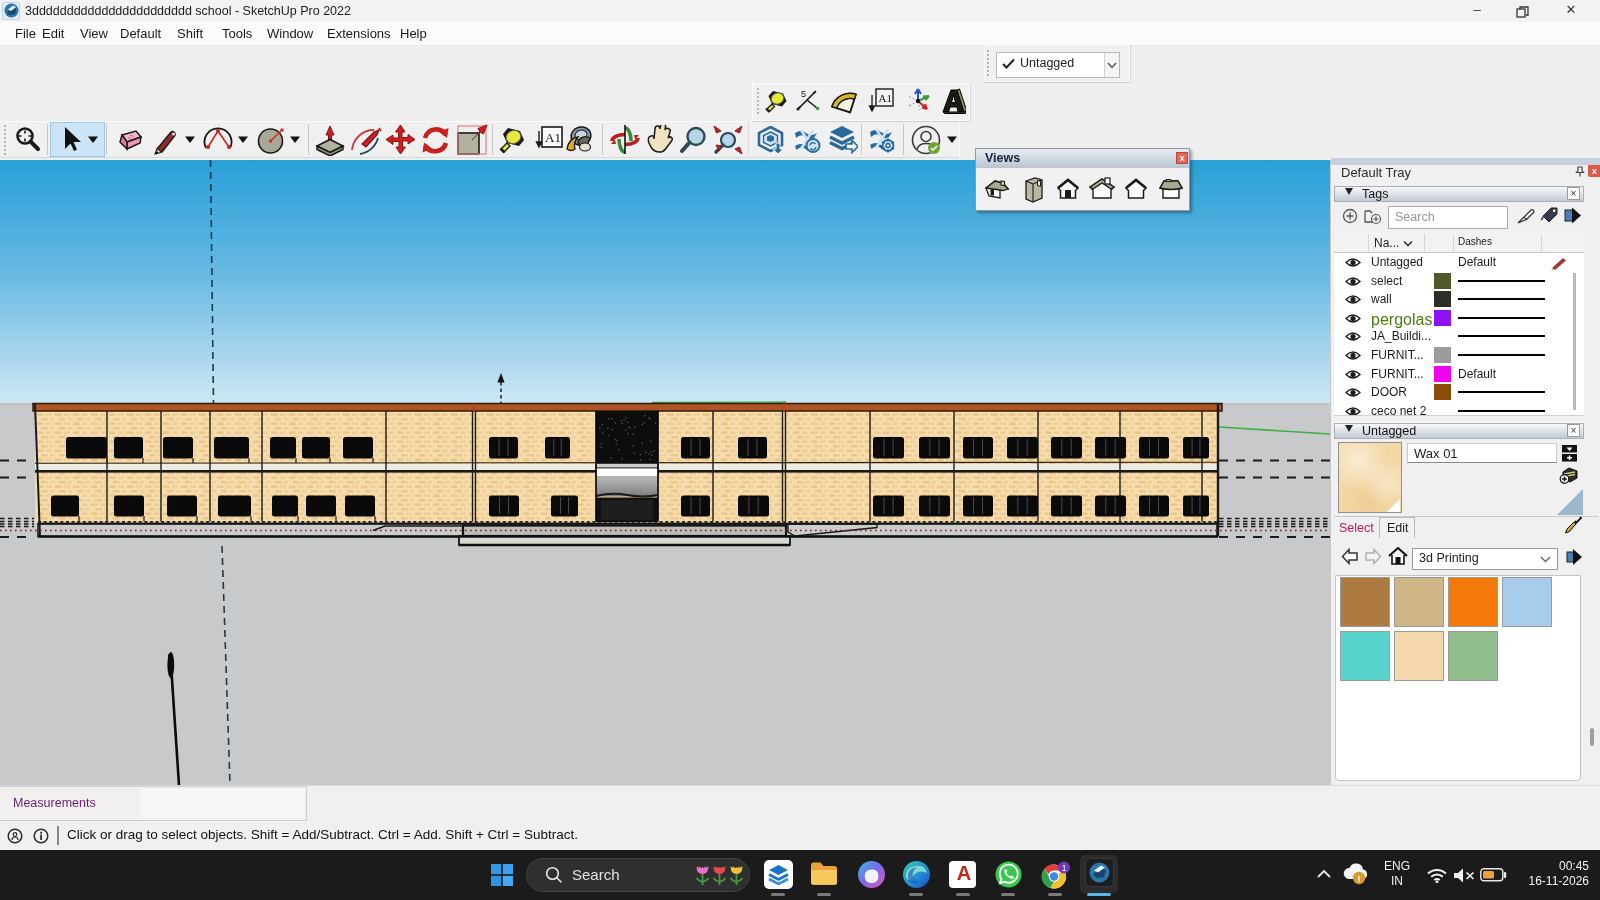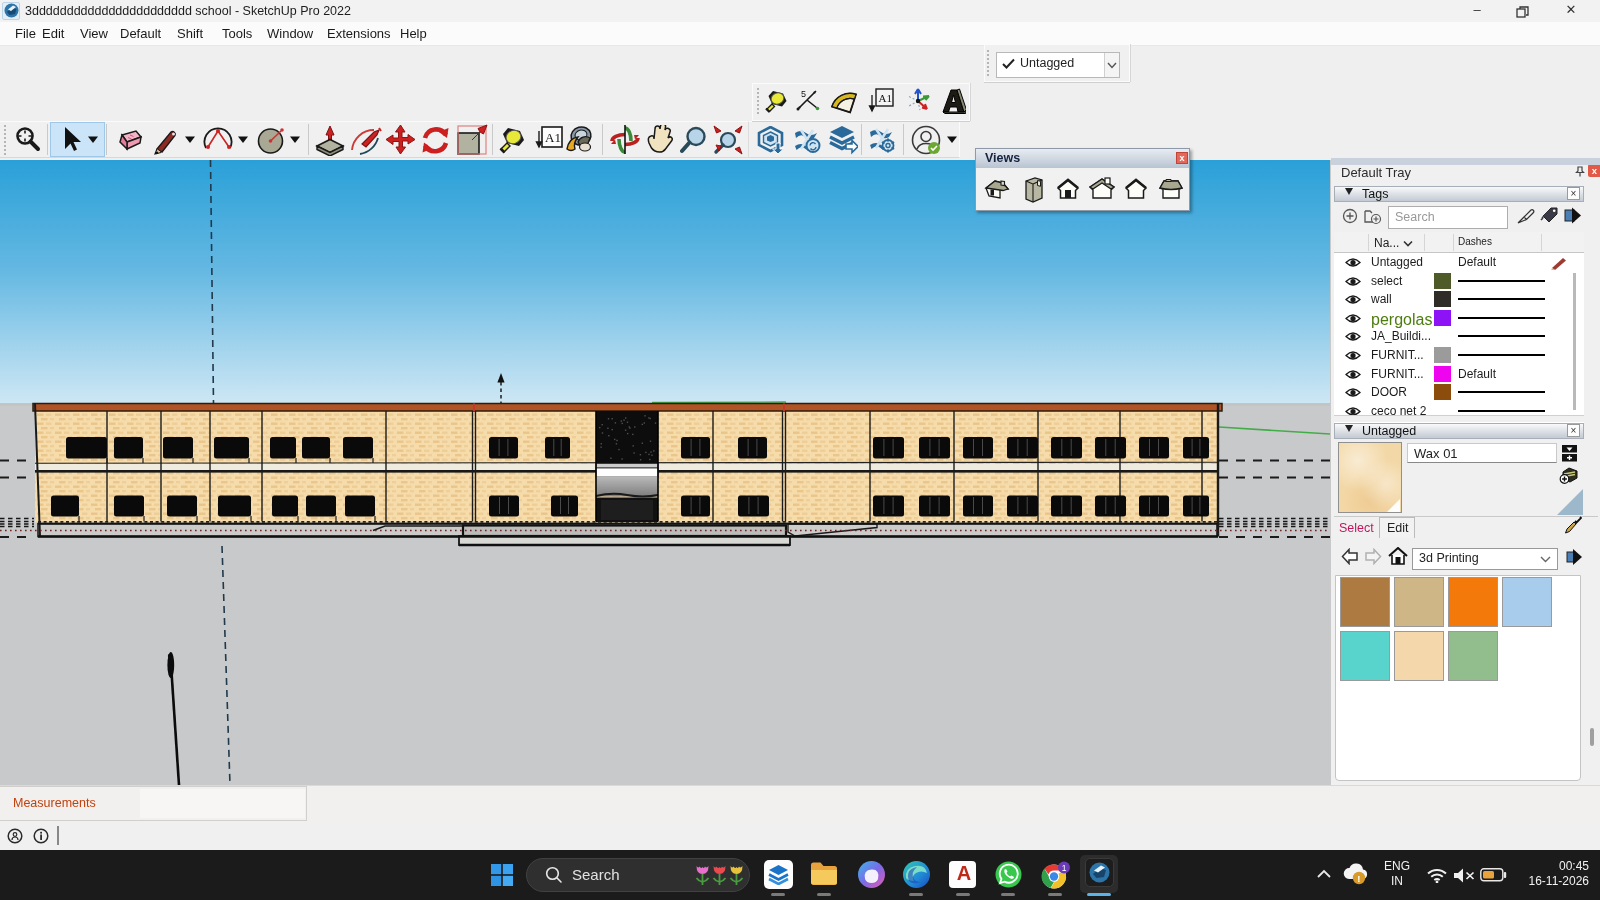--- a/index.html
+++ b/index.html
@@ -29,21 +29,21 @@
 #viewstitle{left:9px;top:2px;font-size:12.5px;font-weight:bold;color:#16233f}
 #viewsclose{left:200px;top:3px;width:12px;height:12px;background:#e4685a;border:1px solid #c04537;color:#fff;font-size:9px;line-height:10px;text-align:center;font-weight:bold}
 
 #tray{left:1330px;top:160px;width:270px;height:625px;background:#f0f0f0;border-left:1px solid #c9c9c9}
 .trayhead{height:16px;background:linear-gradient(#f8f9fa,#c3cad3);border:1px solid #a8aeb8;font-size:12.5px;color:#111}
 .closebox{width:13px;height:13px;background:#fdfdfd;border:1px solid #9a9a9a;color:#333;font-size:10px;line-height:11px;text-align:center}
 
 #measurebar{left:0;top:785px;width:1600px;height:37px;background:#f1f0ee;border-top:1px solid #d9d9d9}
 #measurebox{left:0;top:786px;width:307px;height:35px;border:1px solid #d0cfcd;border-left:none;background:#f1f0ee}
 #measurefield{left:140px;top:789px;width:165px;height:29px;background:#f7f6f4}
-#measuretext{left:13px;top:796px;font-size:12.5px;color:#c2410c}
+#measuretext{left:13px;top:796px;font-size:12.5px;color:#701a75}
 #statusbar{left:0;top:822px;width:1600px;height:28px;background:#f0f0f0}
 #statustext{left:67px;top:827px;font-size:13.5px;color:#111}
 
 #taskbar{left:0;top:850px;width:1600px;height:50px;background:#1b1b1b}
 #searchpill{left:526px;top:858px;width:224px;height:34px;background:#2f2f2f;border:1px solid #414141;border-radius:17px}
 .tbunder{top:893px;width:14px;height:3px;background:#7a7a7a;border-radius:2px}
 .tray-txt{color:#f2f2f2;font-size:12px}
 </style>
 </head>
 <body>
@@ -706,20 +706,21 @@
 <div class="abs" style="left:117px;top:471px;width:50px;height:50px;background:#92bd8c;border:1px solid #9a9a9a"></div>
 <div class="abs" style="left:259px;top:568px;width:4px;height:18px;background:#9f9f9f;border-radius:2px"></div>
     </div>
   <div class="abs" style="left:1331px;top:158px;width:269px;height:7px;background:#c9d2dc"></div>
 
   <div class="abs" id="measurebar"></div>
   <div class="abs" id="measurebox"></div>
   <div class="abs" id="measurefield"></div>
   <div class="abs" id="measuretext">Measurements</div>
   <div class="abs" id="statusbar"></div>
+  <div class="abs" id="statustext">Click or drag to select objects. Shift = Add/Subtract. Ctrl = Add. Shift + Ctrl = Subtract.</div>
 
   <div class="abs" id="taskbar"></div>
   <div class="abs" id="searchpill"></div>
 <svg class="abs" style="left:4px;top:3px" width="15" height="15" viewBox="0 0 15 15">
       <circle cx="7.5" cy="7.5" r="7" fill="#2d74a8"></circle>
       <path d="M3 9 L8 4.5 L12.5 6 L11 11 L5.5 12 Z" fill="#174a74"></path>
       <path d="M4 6.5 L9 2.5 L12 4 L7 8 Z" fill="#e8f2fa"></path>
     </svg>
 <svg class="abs" style="left:7px;top:828px" width="16" height="16" viewBox="0 0 16 16">
       <circle cx="8" cy="8" r="6.8" stroke="#2b2b2b" stroke-width="1.5" fill="none"></circle>

